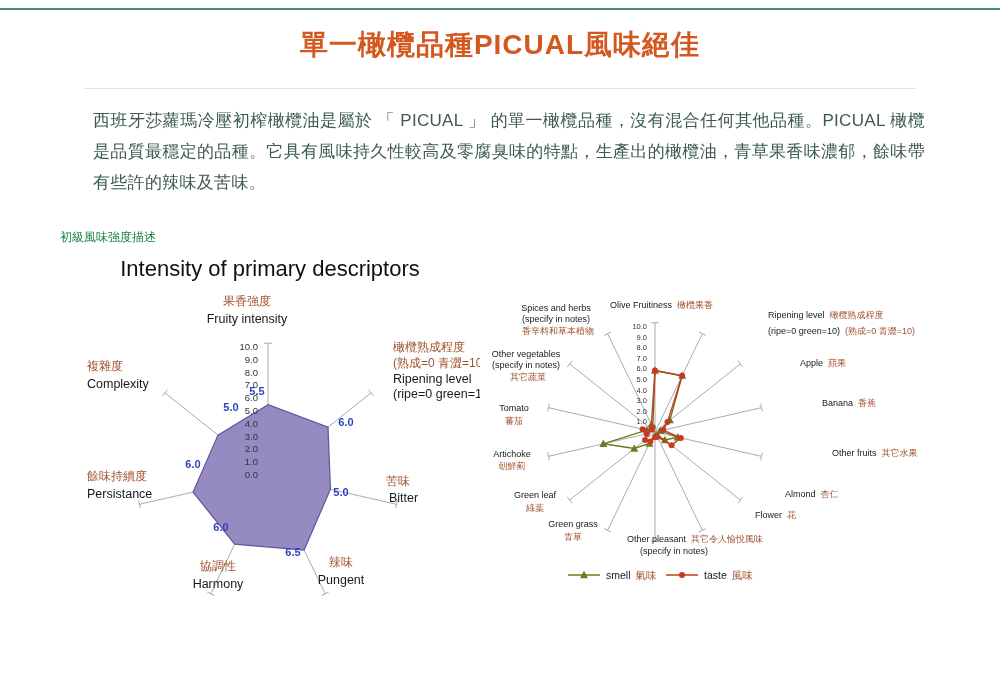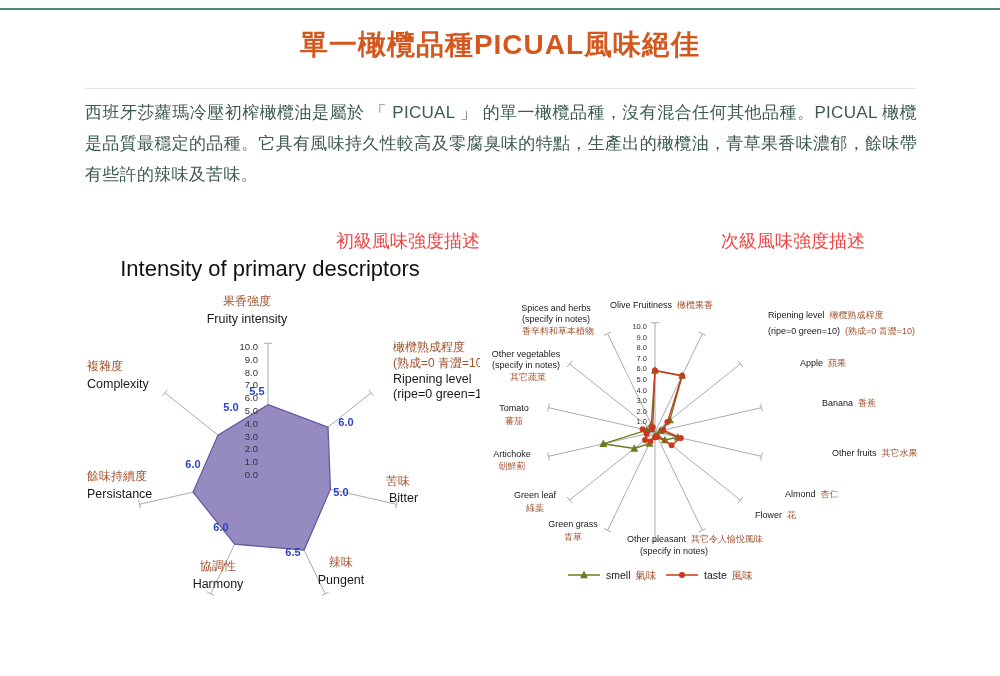--- a/index.html
+++ b/index.html
@@ -2,42 +2,41 @@
 <html><head>
 <meta charset="utf-8">
 <style>
   html,body{margin:0;padding:0;background:#ffffff;}
   body{font-family:"Liberation Sans","DejaVu Sans",sans-serif;}
   .page{position:relative;width:1000px;height:676px;background:#ffffff;overflow:hidden;}
   .top-rule{position:absolute;top:8px;left:0;width:100%;height:2px;background:#4e8d7c;}
   .title{position:absolute;top:26px;left:0;width:100%;margin:0;text-align:center;
          font-size:28px;font-weight:bold;color:#d4581e;letter-spacing:1px;}
   .title-rule{position:absolute;top:88px;left:85px;width:830px;height:1px;background:#d8e4dd;}
-  .intro{position:absolute;top:97px;left:85px;width:832px;margin:0;font-size:17px;
+  .intro{position:absolute;top:97px;left:85px;width:832px;margin:8px;font-size:17px;
          line-height:31px;color:#3d5a52;text-align:justify;letter-spacing:0.3px;}
-  .chart-head-zh{position:absolute;top:229px;font-size:18px;color:#ef4444;text-align:right;}
+  .chart-head-zh{position:absolute;top:229px;font-size:12px;color:#15803d;text-align:left;}
   .chart-head-en{position:absolute;top:256px;font-size:22px;color:#111111;text-align:center;}
   #head-zh-1,#head-en-1{left:60px;width:420px;}
   #head-zh-2,#head-en-2{left:445px;width:420px;}
   #radar-primary{position:absolute;left:60px;top:283px;}
   #radar-secondary{position:absolute;left:480px;top:292px;}
   svg{font-family:"Liberation Sans","DejaVu Sans",sans-serif;}
 </style>
 </head>
 <body>
 
 <div class="page">
   <div class="top-rule"></div>
   <h1 class="title">單一橄欖品種PICUAL風味絕佳</h1>
   <div class="title-rule"></div>
   <p class="intro">西班牙莎蘿瑪冷壓初榨橄欖油是屬於 「 PICUAL 」 的單一橄欖品種，沒有混合任何其他品種。PICUAL 橄欖是品質最穩定的品種。它具有風味持久性較高及零腐臭味的特點，生產出的橄欖油，青草果香味濃郁，餘味帶有些許的辣味及苦味。</p>
 
   <div class="chart-head-zh" id="head-zh-1">初級風味強度描述</div>
   <div class="chart-head-en" id="head-en-1">Intensity of primary descriptors</div>
-  <div class="chart-head-zh" id="head-zh-2">次級風味強度描述</div>
 
   <svg id="radar-primary" width="420" height="315" viewBox="0 0 420 315">
       <g>
         <line x1="208" y1="192" x2="208.0" y2="60.2" stroke="#9aa3a8" stroke-width="0.9"></line>
         <line x1="204.0" y1="60.2" x2="212.0" y2="60.2" stroke="#9aa3a8" stroke-width="0.9"></line>
         <line x1="208" y1="192" x2="311.1" y2="109.8" stroke="#9aa3a8" stroke-width="0.9"></line>
         <line x1="308.6" y1="106.7" x2="313.6" y2="112.9" stroke="#9aa3a8" stroke-width="0.9"></line>
         <line x1="208" y1="192" x2="336.5" y2="221.3" stroke="#9aa3a8" stroke-width="0.9"></line>
         <line x1="337.4" y1="217.4" x2="335.6" y2="225.2" stroke="#9aa3a8" stroke-width="0.9"></line>
         <line x1="208" y1="192" x2="265.2" y2="310.8" stroke="#9aa3a8" stroke-width="0.9"></line>

